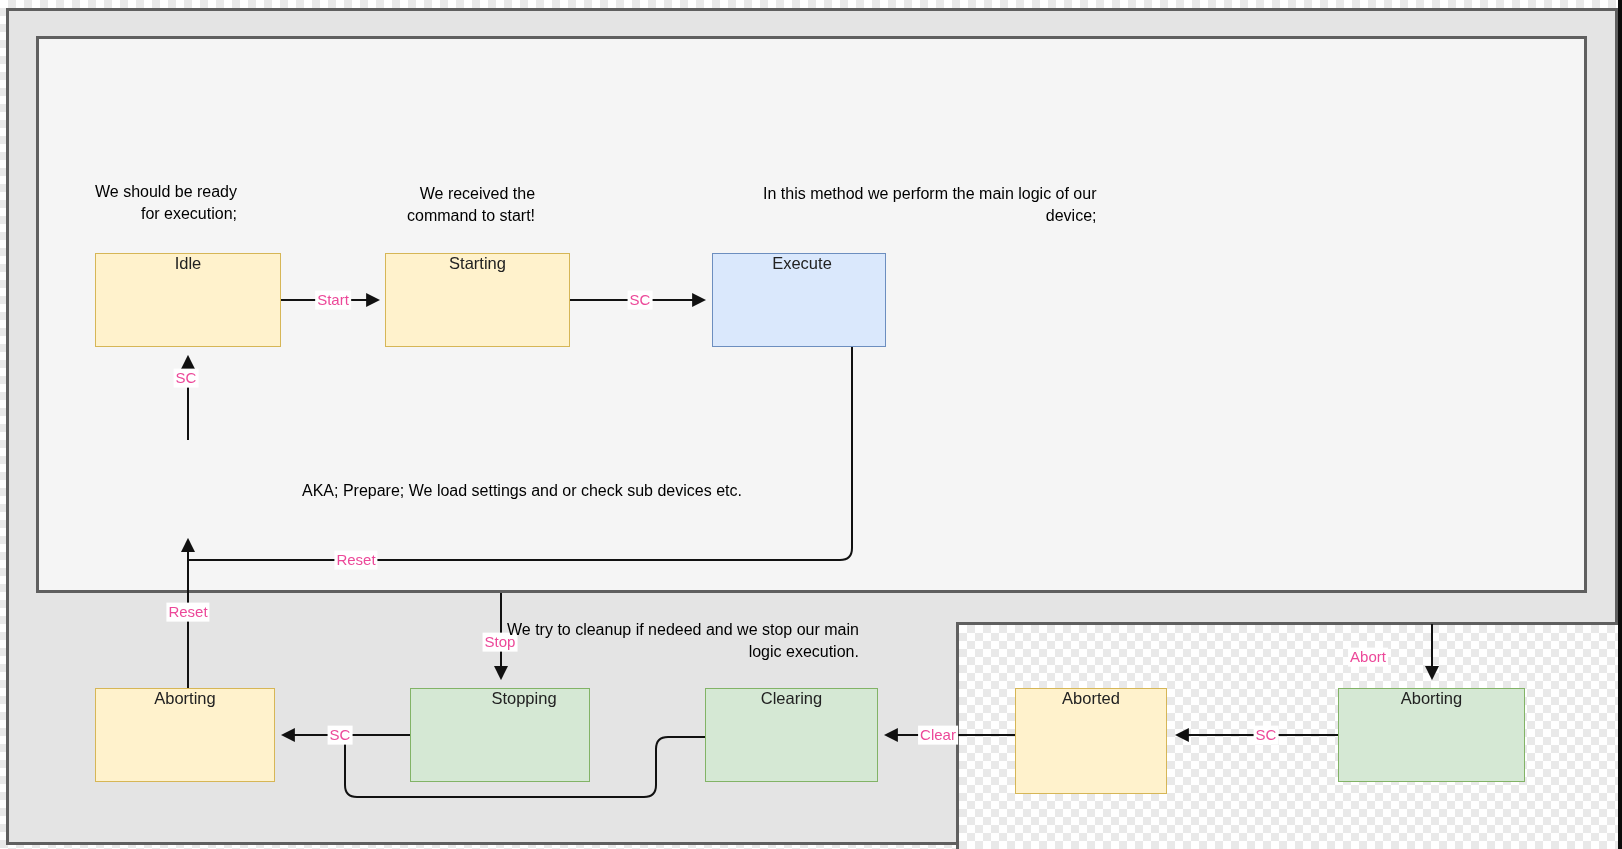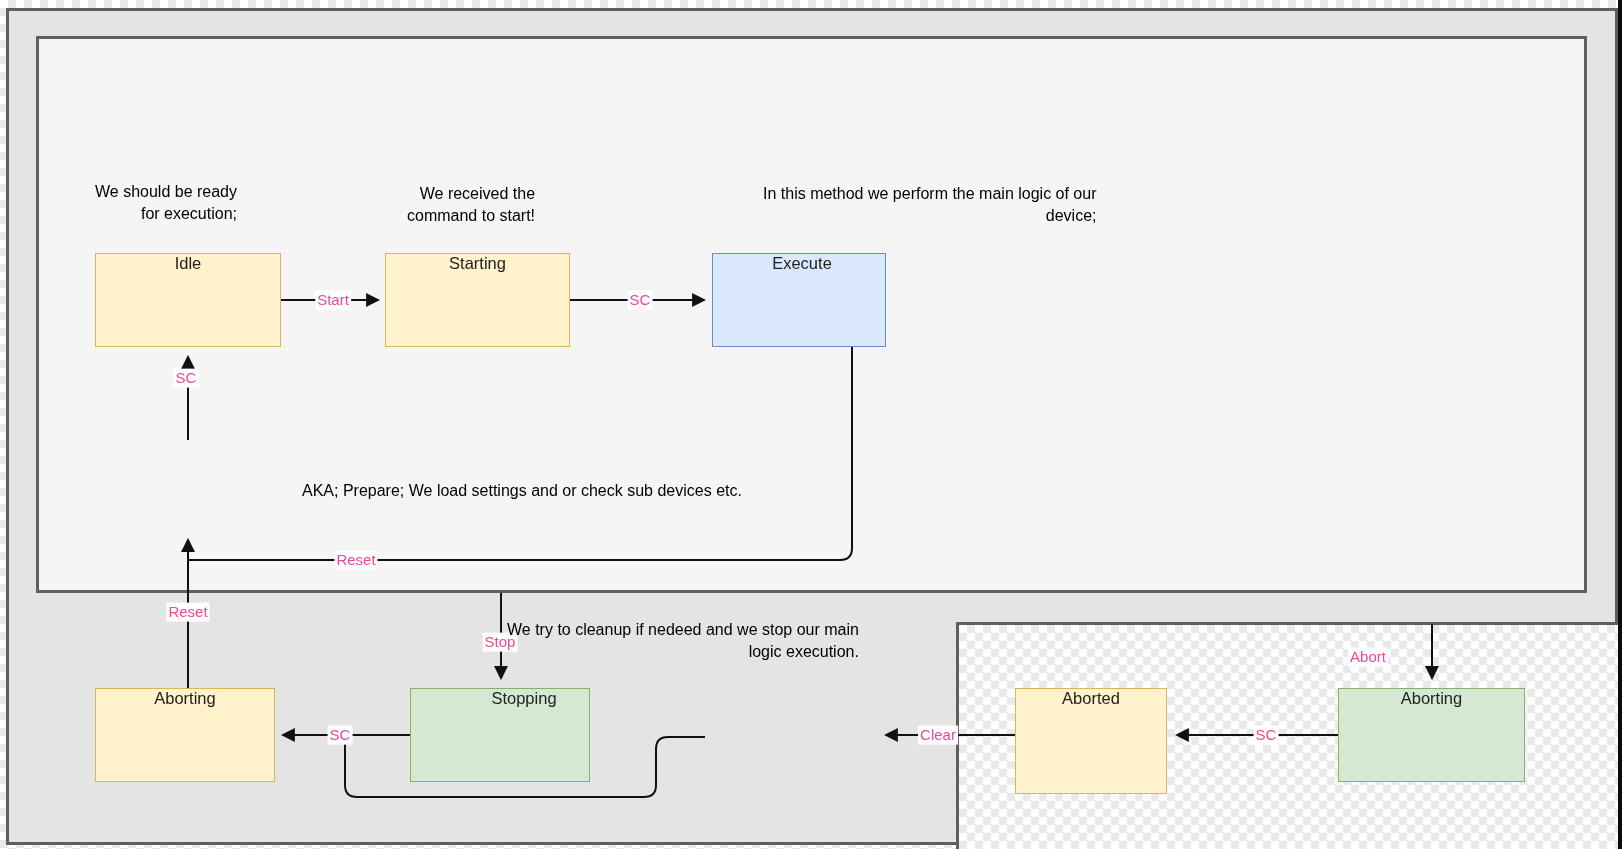--- a/index.html
+++ b/index.html
@@ -93,20 +93,23 @@
   </div>
   <div class="state st-blue" style="left:712px;top:253px;width:174px;height:94px;padding-left:6px;">
     <span>Execute</span>
   </div>
   <div class="state st-yellow" style="left:95px;top:688px;width:180px;height:94px;">
     <span>Aborting</span>
   </div>
   <div class="state st-green" style="left:410px;top:688px;width:180px;height:94px;padding-left:48px;">
     <span>Stopping</span>
   </div>
+  <div class="state st-green" style="left:705px;top:688px;width:173px;height:94px;">
+    <span>Clearing</span>
+  </div>
   <div class="state st-yellow" style="left:1015px;top:688px;width:152px;height:106px;">
     <span>Aborted</span>
   </div>
   <div class="state st-green" style="left:1338px;top:688px;width:187px;height:94px;">
     <span>Aborting</span>
   </div>
 
   <div class="elabel" style="left:333px;top:300px;">Start</div>
   <div class="elabel" style="left:640px;top:300px;">SC</div>
   <div class="elabel" style="left:186px;top:378px;">SC</div>

